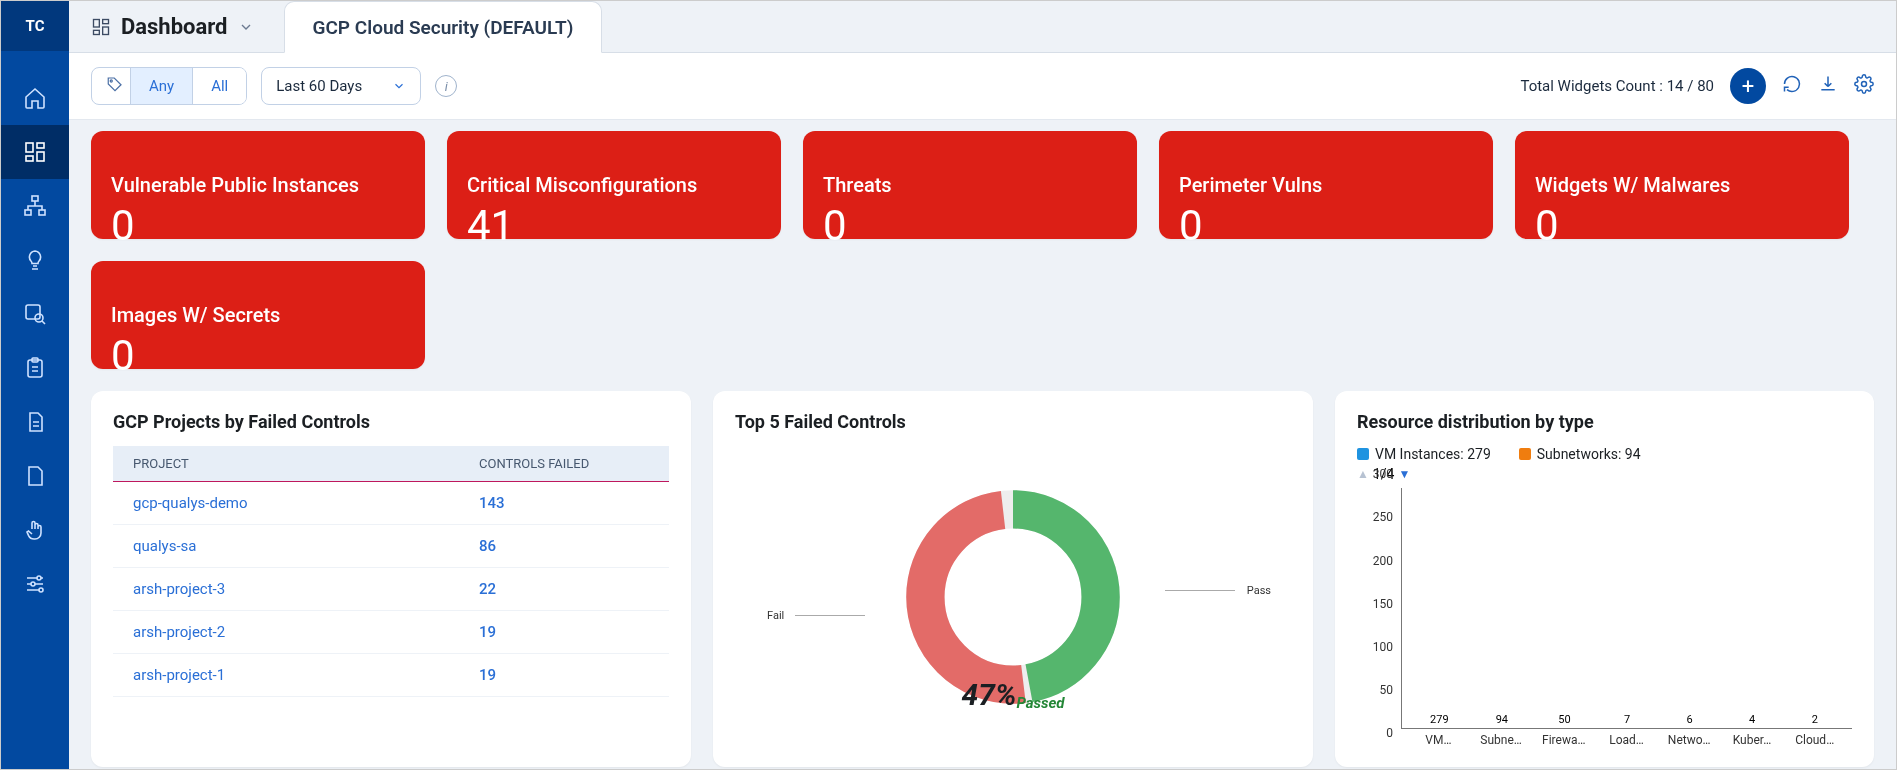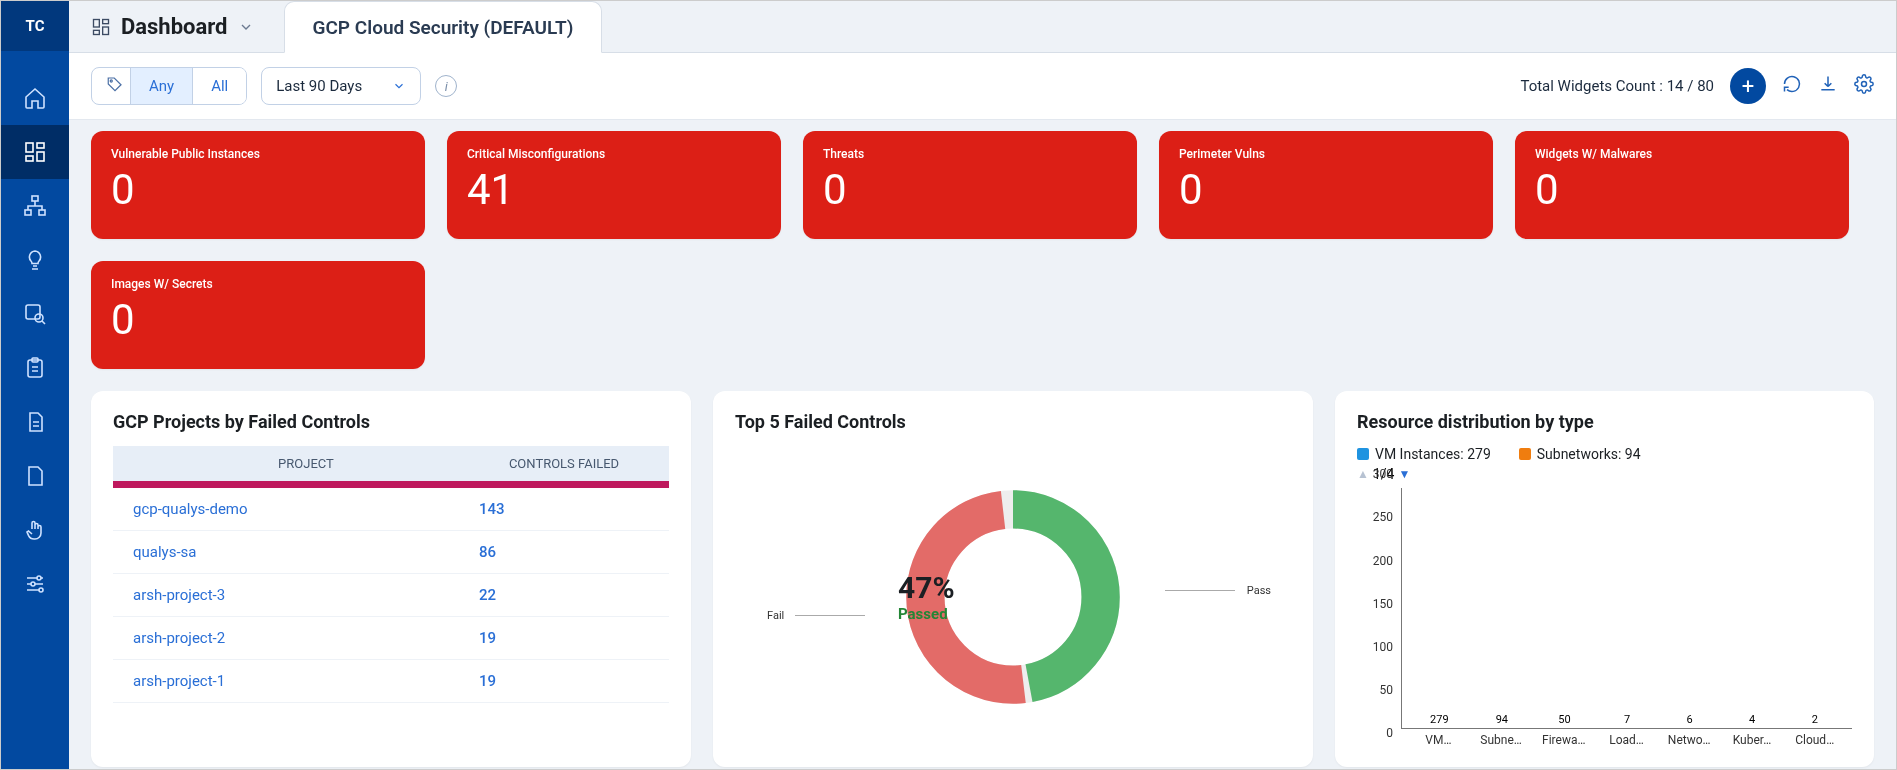--- a/index.html
+++ b/index.html
@@ -144,42 +144,41 @@
   .kpi {
     background: #dc1f16;
     color: #fff;
     border-radius: 12px;
     width: 334px;
     height: 108px;
     padding: 16px 20px 10px 20px;
     display: flex; flex-direction: column;
     box-shadow: 0 1px 2px rgba(0,0,0,.05);
   }
-  .kpi .label { font-size: 12px; font-weight: 500; }
+  .kpi .label { font-size: 20px; font-weight: 500; margin-top: 26px; }
   .kpi .value { font-size: 42px; font-weight: 400; line-height: 1.2; margin-top: 4px; }
 
   .widgets-row {
     display: flex; gap: 22px; margin-top: 22px;
   }
   .card {
     background: #fff; border-radius: 12px;
     box-shadow: 0 1px 2px rgba(0,0,0,.05);
     padding: 20px 22px;
     flex: 1;
     height: 376px;
     display: flex; flex-direction: column;
   }
   .card h2 { font-size: 18px; font-weight: 700; color: #1b1f23; margin-bottom: 14px; }
 
   
   .tbl-head {
     display: flex; background: #e7eef7;
     font-size: 13px; color: #47586f; padding: 10px 20px;
-    border-bottom: 7px solid #be185d;
-    text-align: center;
+    border-bottom: 1px solid #be185d;
   }
   .tbl-head .c1 { flex: 1; }
   .tbl-head .c2 { width: 170px; }
   .tbl-row {
     display: flex; padding: 12px 20px;
     border-bottom: 1px solid #eef2f7;
     font-size: 15px;
   }
   .tbl-row .c1 { flex: 1; color: #2a6fd6; cursor: pointer; }
   .tbl-row .c2 { width: 170px; color: #2a6fd6; cursor: pointer; font-weight: 500; }
@@ -187,21 +186,21 @@
   
   .donut-wrap {
     position: relative;
     flex: 1;
     display: flex; align-items: center; justify-content: center;
   }
   .donut { width: 230px; height: 230px; position: relative; }
   .donut svg { transform: rotate(-90deg); }
   .donut .center {
     position: absolute; inset: 0;
-    display: flex; flex-direction: column; align-items: flex-start; justify-content: center;
+    display: flex; flex-direction: row; align-items: flex-end; justify-content: center; font-style: italic;
   }
   .donut .pct { font-size: 30px; font-weight: 700; color: #1b1f23; }
   .donut .sub { font-size: 15px; font-weight: 700; color: #238636; }
   .donut-label {
     position: absolute; font-size: 11px; color: #333;
   }
   .dl-pass { right: 20px; top: 46%; }
   .dl-fail { left: 32px; top: 54%; }
   .dl-line-pass {
     position:absolute;
@@ -361,21 +360,21 @@
       <span class="tag-icon">
         <svg width="18" height="18" viewBox="0 0 24 24" fill="none" stroke="currentColor" stroke-width="1.6">
             <path d="M20 13l-8 8-9-9V4h8z"></path>
             <circle cx="7" cy="8" r="1.4"></circle>
           </svg>
       </span>
       <div class="seg active">Any</div>
       <div class="seg">All</div>
     </div>
     <div class="dropdown">
-      <span>Last 90 Days</span>
+      <span>Last 60 Days</span>
       <svg class="chev" width="14" height="14" viewBox="0 0 24 24" fill="none" stroke="currentColor" stroke-width="2">
           <path d="M6 9l6 6 6-6"></path>
         </svg>
     </div>
     <div class="info-icon">i</div>
   </div>
   <div class="right">
     <span class="widgets-count">Total Widgets Count : 14 / 80</span>
     <div class="add-btn">+</div>
     <span class="tool-icn">

